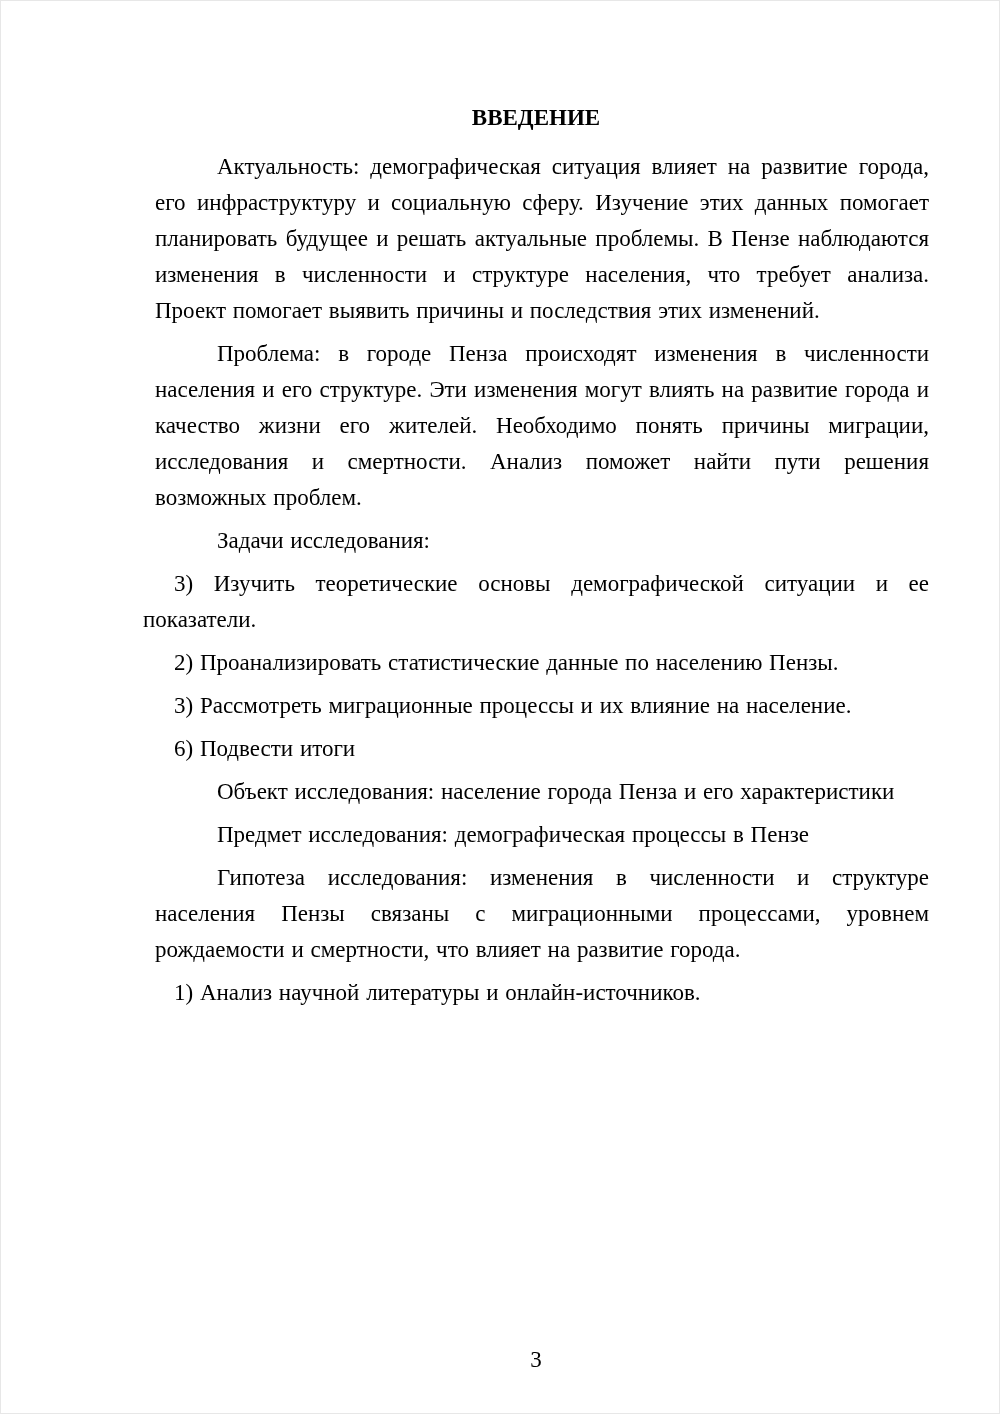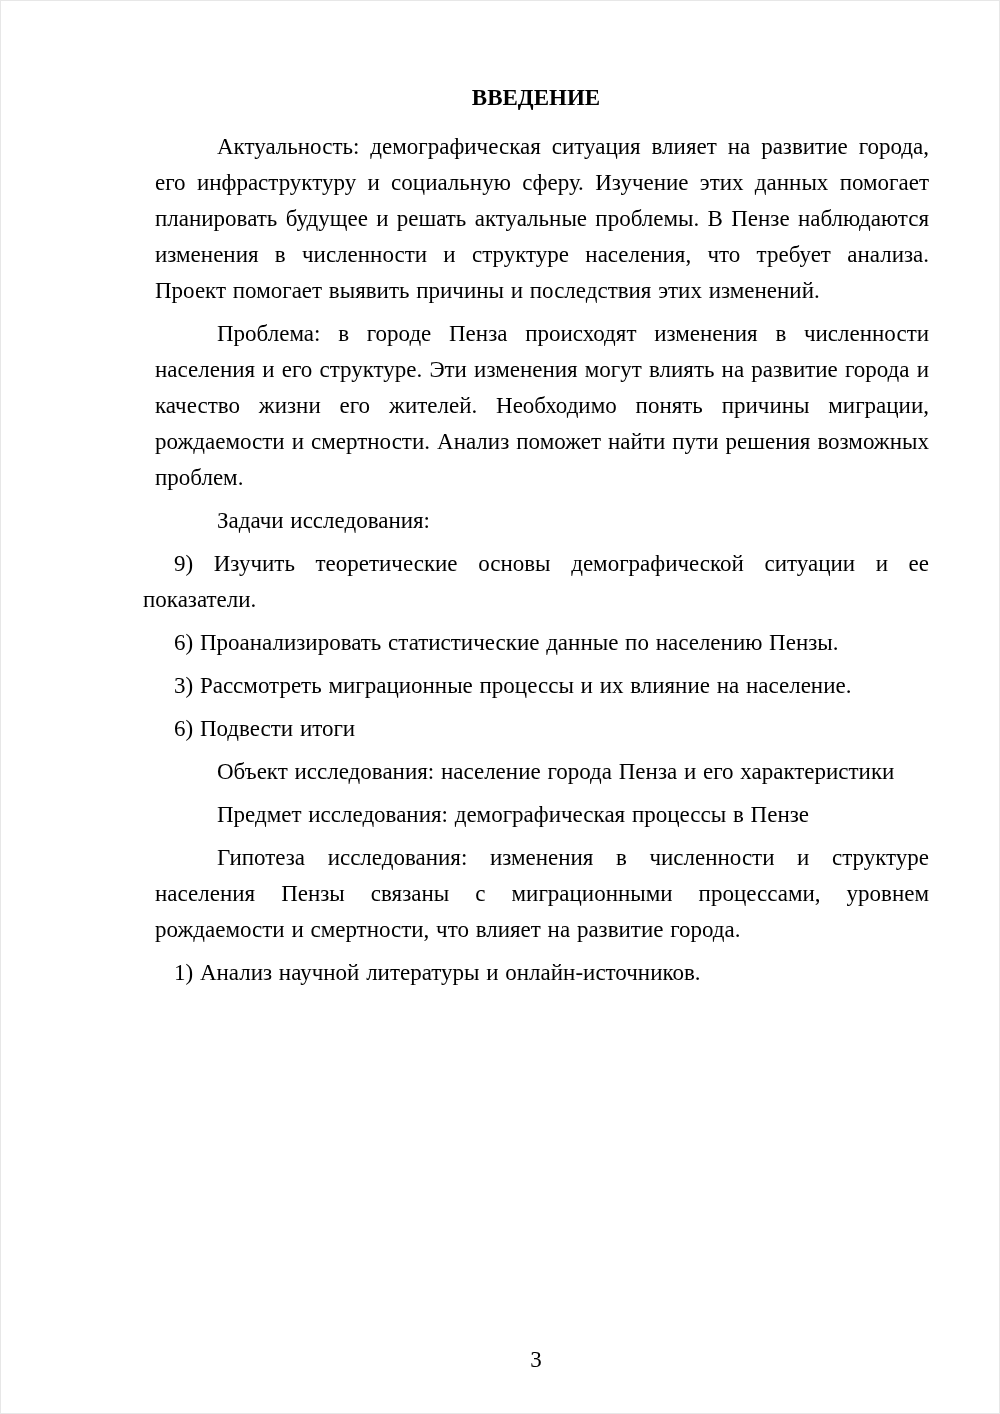--- a/index.html
+++ b/index.html
@@ -9,21 +9,21 @@
   .page {
     position: relative;
     width: 1000px;
     height: 1414px;
     margin: 0 auto;
     background: #ffffff;
     color: #000000;
     font-family: "Liberation Serif", "DejaVu Serif", serif;
     font-size: 23px;
     line-height: 36px;
-    padding: 80px 71px 0 143px;
+    padding: 100px 71px 0 143px;
     box-shadow: inset 0 0 0 1px #e7e7e7;
     overflow: hidden;
   }
   .doc-title {
     text-align: center;
     font-weight: bold;
     font-size: 23px;
     line-height: 36px;
     margin: 0 0 13px 0;
   }
@@ -52,28 +52,28 @@
 </style>
 </head>
 <body>
 
 <div class="page">
 
   <h1 class="doc-title">ВВЕДЕНИЕ</h1>
 
   <p class="body">Актуальность: демографическая ситуация влияет на развитие города, его инфраструктуру и социальную сферу. Изучение этих данных помогает планировать будущее и решать актуальные проблемы. В Пензе наблюдаются изменения в численности и структуре населения, что требует анализа. Проект помогает выявить причины и последствия этих изменений.</p>
 
-  <p class="body">Проблема: в городе Пенза происходят изменения в численности населения и его структуре. Эти изменения могут влиять на развитие города и качество жизни его жителей. Необходимо понять причины миграции, рождаемости и смертности. Анализ поможет найти пути решения возможных проблем.</p>
+  <p class="body">Проблема: в городе Пенза происходят изменения в численности населения и его структуре. Эти изменения могут влиять на развитие города и качество жизни его жителей. Необходимо понять причины миграции, исследования и смертности. Анализ поможет найти пути решения возможных проблем.</p>
 
 
   <p class="body">Задачи исследования:</p>
 
-  <p class="list">9) Изучить теоретические основы демографической ситуации и ее показатели.</p>
+  <p class="list">3) Изучить теоретические основы демографической ситуации и ее показатели.</p>
 
-  <p class="list">6) Проанализировать статистические данные по населению Пензы.</p>
+  <p class="list">2) Проанализировать статистические данные по населению Пензы.</p>
 
   <p class="list">3) Рассмотреть миграционные процессы и их влияние на население.</p>
 
 
   <p class="list">6) Подвести итоги</p>
 
   <p class="body">Объект исследования: население города Пенза и его характеристики</p>
 
   <p class="body">Предмет исследования: демографическая процессы в Пензе</p>
 

